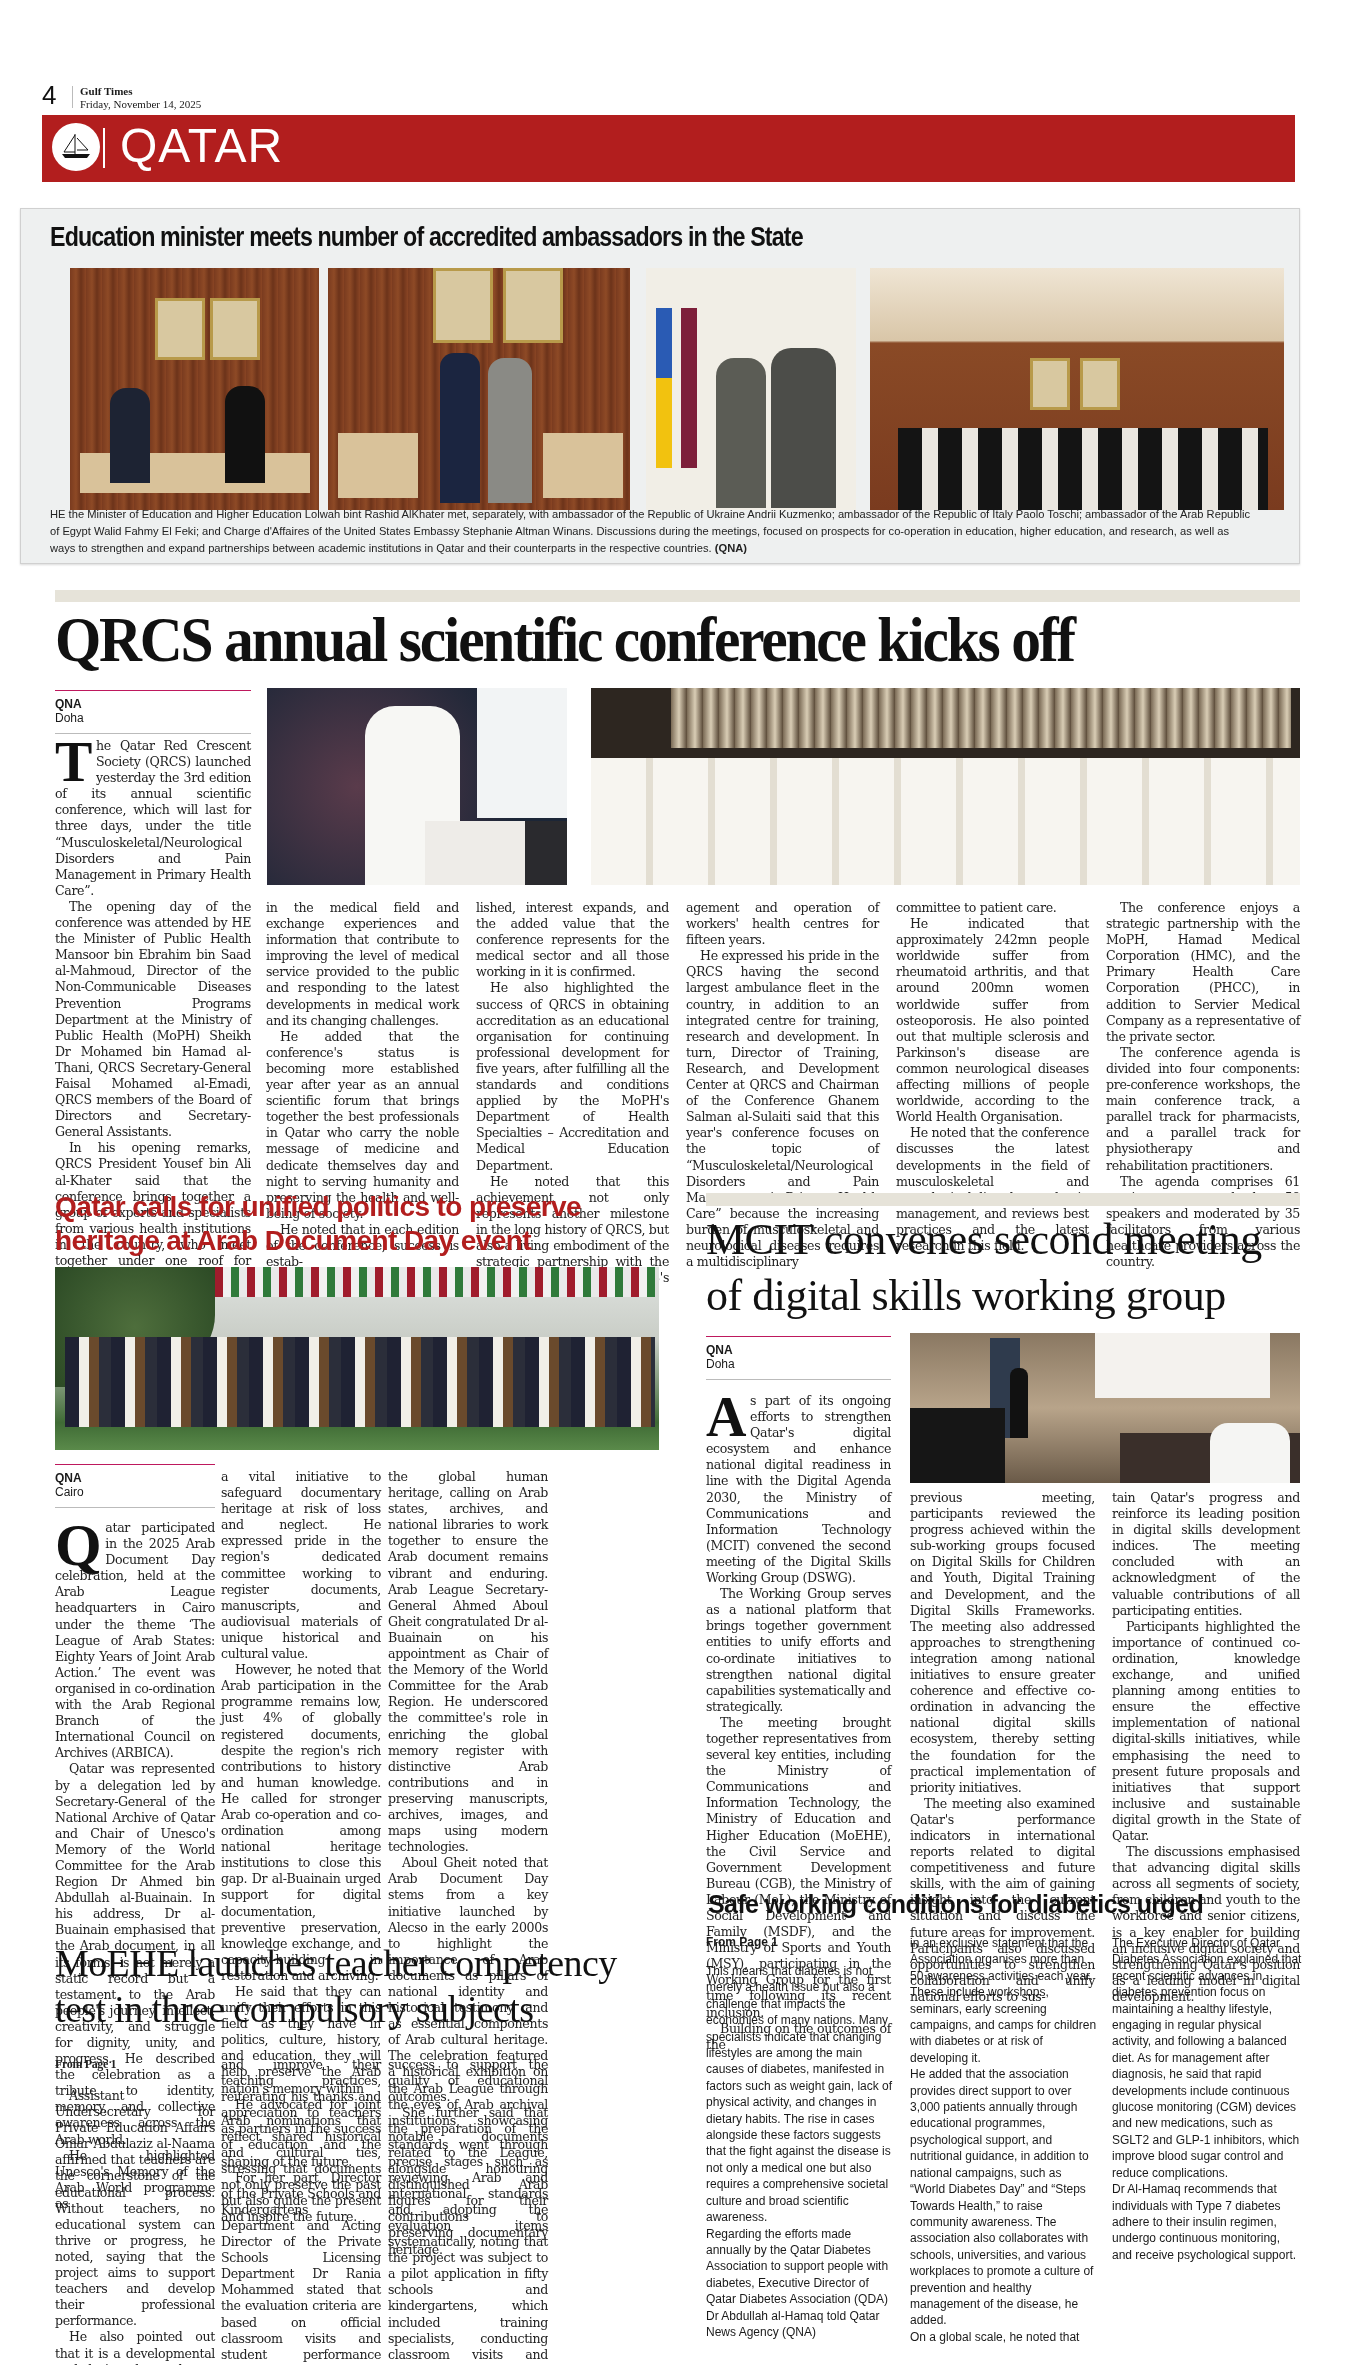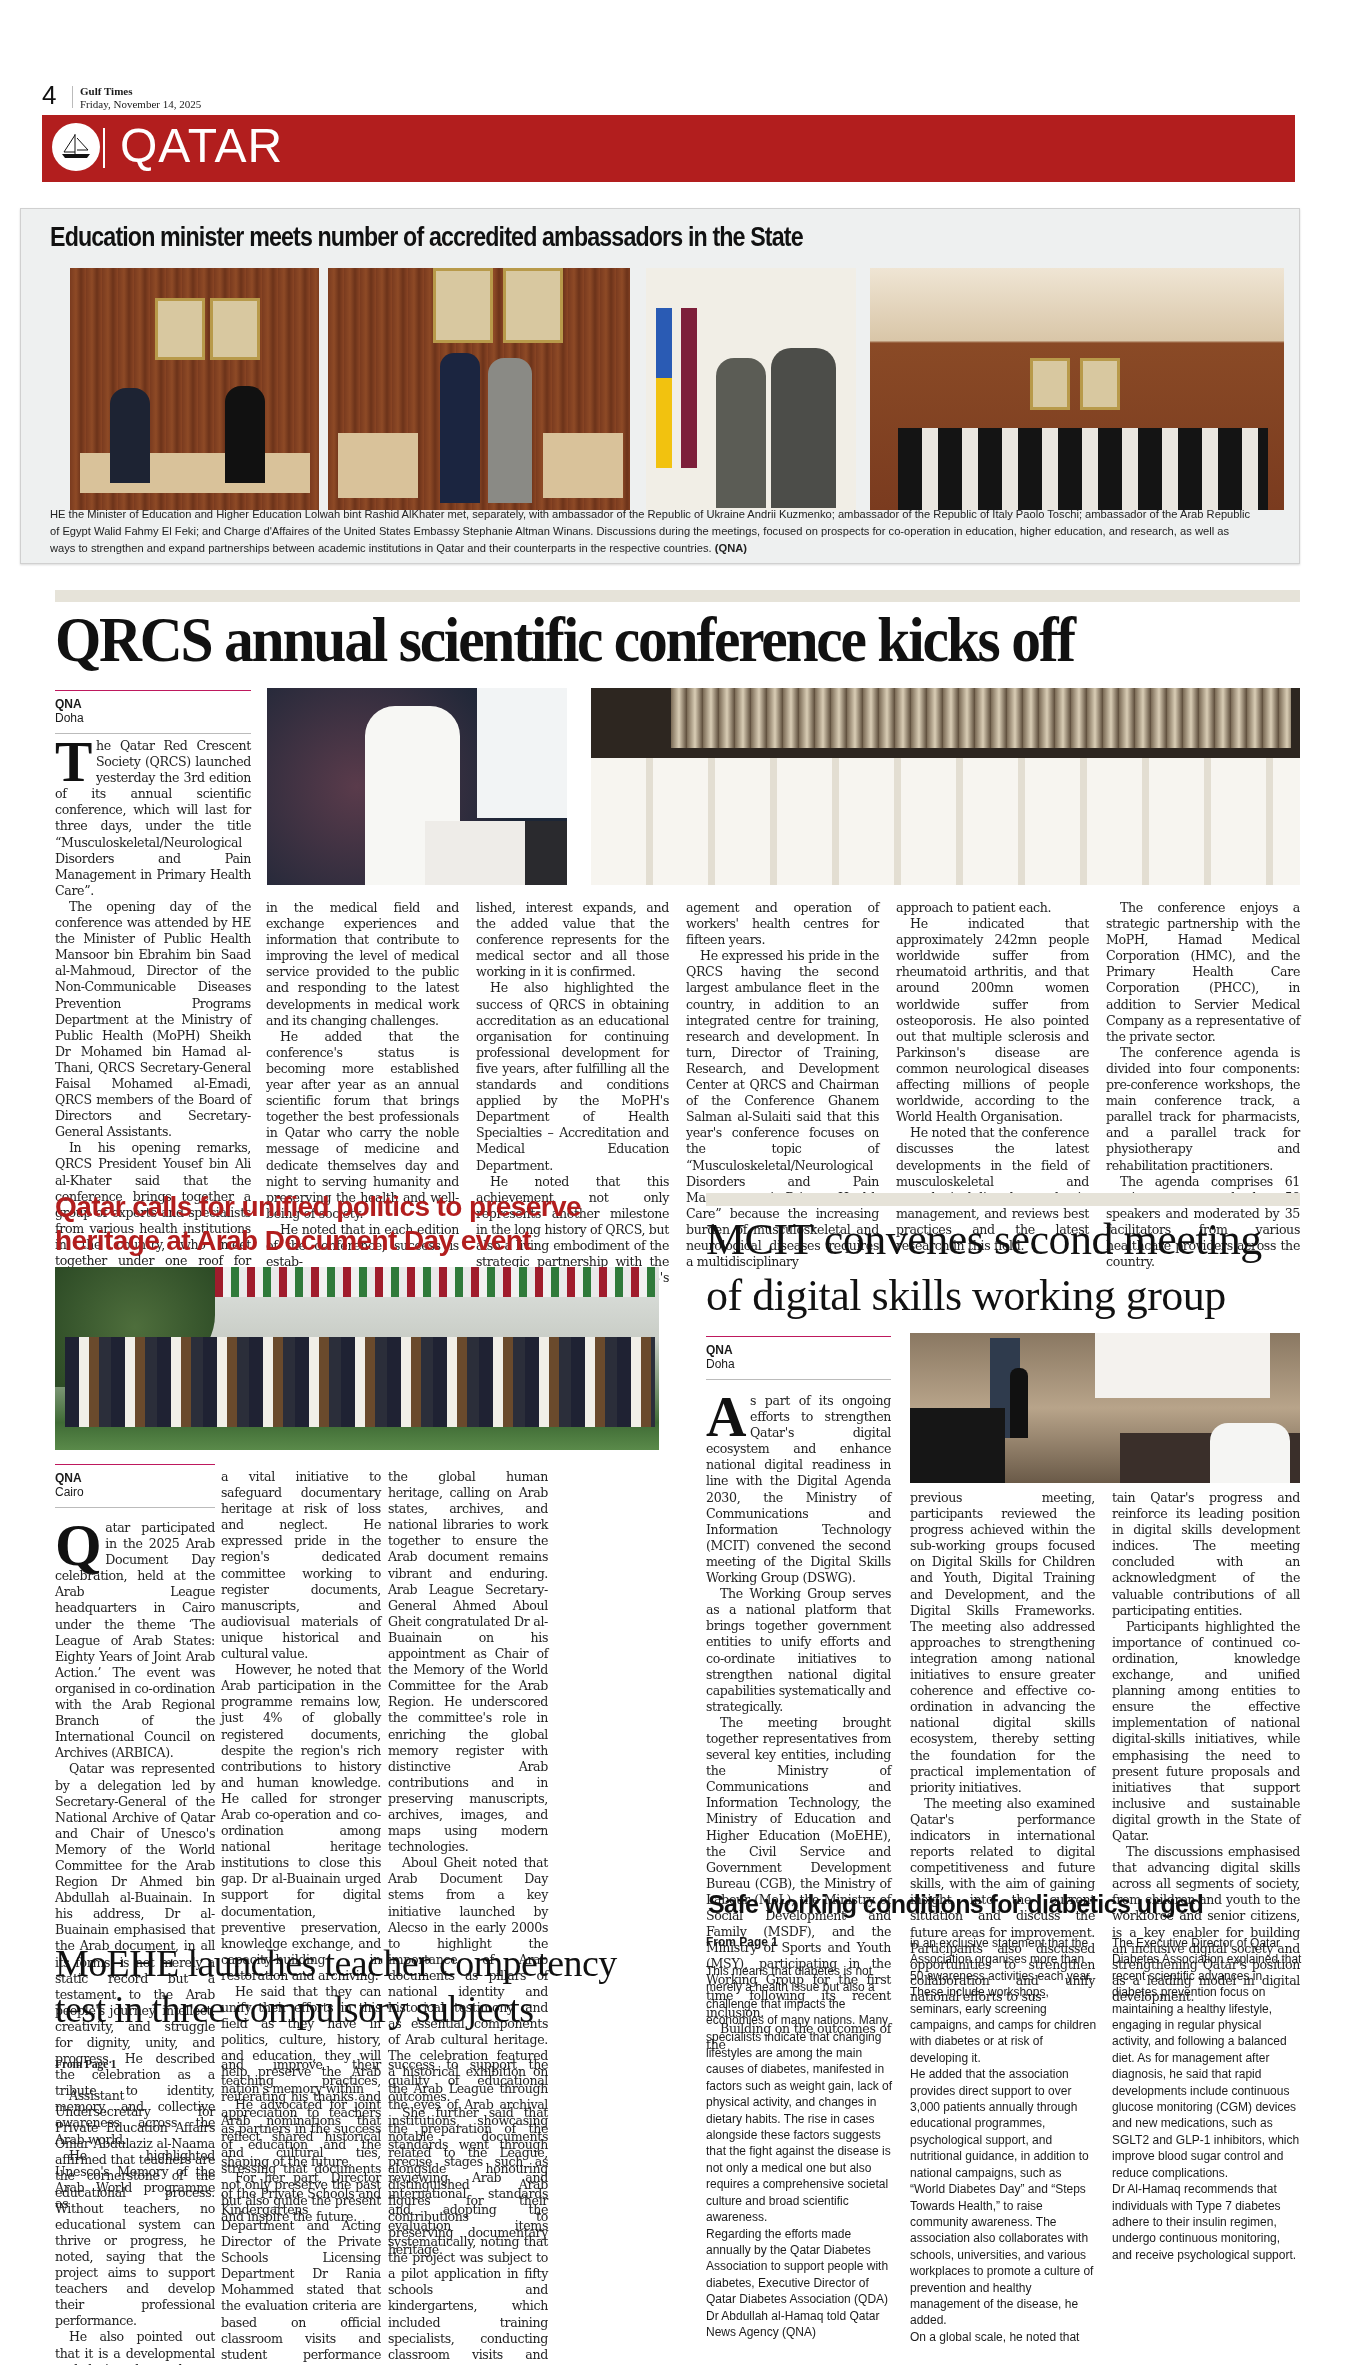--- a/index.html
+++ b/index.html
@@ -118,21 +118,21 @@
 <div class="col" style="left:476px;top:900px;width:193px">
   <p class="first">lished, interest expands, and the added value that the conference represents for the medical sector and all those working in it is confirmed.</p>
   <p>He also highlighted the success of QRCS in obtaining accreditation as an educational organisation for continuing professional development for five years, after fulfilling all the standards and conditions applied by the MoPH's Department of Health Specialties – Accreditation and Medical Education Department.</p>
   <p>He noted that this achievement not only represents another milestone in the long history of QRCS, but also a living embodiment of the strategic partnership with the MoPH, through the QRCS's man-</p>
 </div>
 <div class="col" style="left:686px;top:900px;width:193px">
   <p class="first">agement and operation of workers' health centres for fifteen years.</p>
   <p>He expressed his pride in the QRCS having the second largest ambulance fleet in the country, in addition to an integrated centre for training, research and development. In turn, Director of Training, Research, and Development Center at QRCS and Chairman of the Conference Ghanem Salman al-Sulaiti said that this year's conference focuses on the topic of “Musculoskeletal/Neurological Disorders and Pain Management in Primary Health Care” because the increasing burden of musculoskeletal and neurological diseases requires a multidisciplinary</p>
 </div>
 <div class="col" style="left:896px;top:900px;width:193px">
-  <p class="first">approach to patient each.</p>
+  <p class="first">committee to patient care.</p>
   <p>He indicated that approximately 242mn people worldwide suffer from rheumatoid arthritis, and that around 200mn women worldwide suffer from osteoporosis. He also pointed out that multiple sclerosis and Parkinson's disease are common neurological diseases affecting millions of people worldwide, according to the World Health Organisation.</p>
   <p>He noted that the conference discusses the latest developments in the field of musculoskeletal and neurological disorders and pain management, and reviews best practices and the latest research in this field.</p>
 </div>
 <div class="col" style="left:1106px;top:900px;width:194px">
   <p>The conference enjoys a strategic partnership with the MoPH, Hamad Medical Corporation (HMC), and the Primary Health Care Corporation (PHCC), in addition to Servier Medical Company as a representative of the private sector.</p>
   <p>The conference agenda is divided into four components: pre-conference workshops, the main conference track, a parallel track for pharmacists, and a parallel track for physiotherapy and rehabilitation practitioners.</p>
   <p>The agenda comprises 61 sessions presented by 58 speakers and moderated by 35 facilitators from various healthcare providers across the country.</p>
 </div>
 
 <div class="abs redh" style="width:620px">Qatar calls for unified politics to preserve heritage at Arab Document Day event</div>

